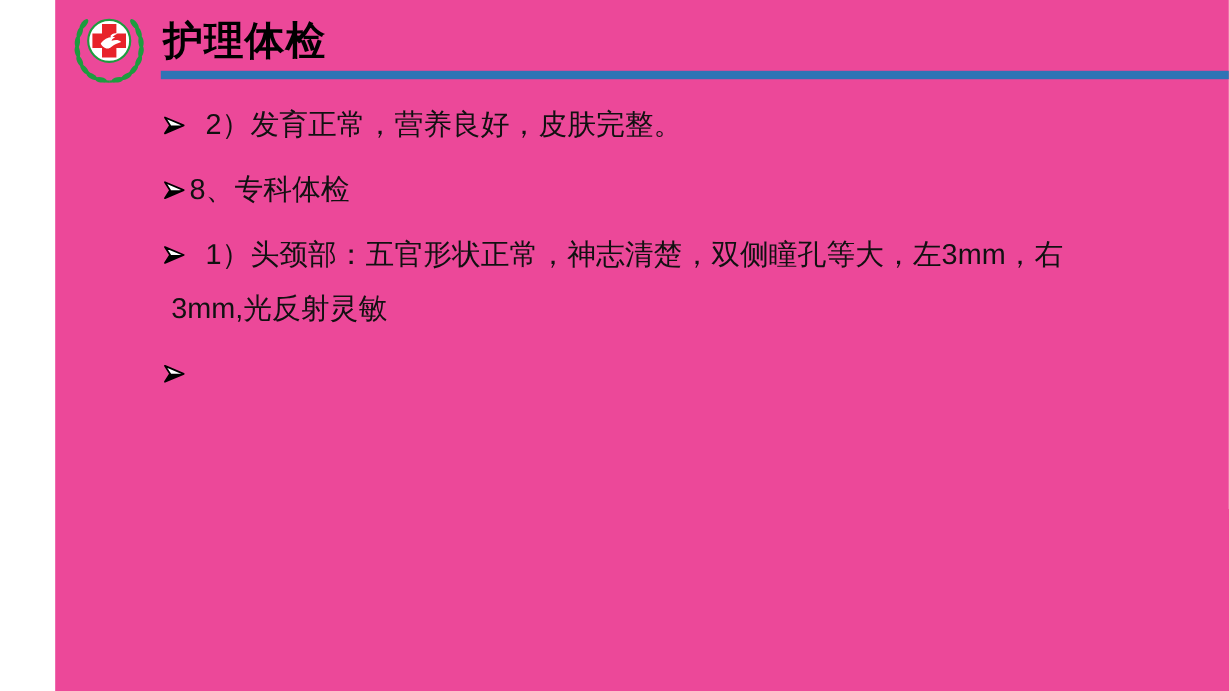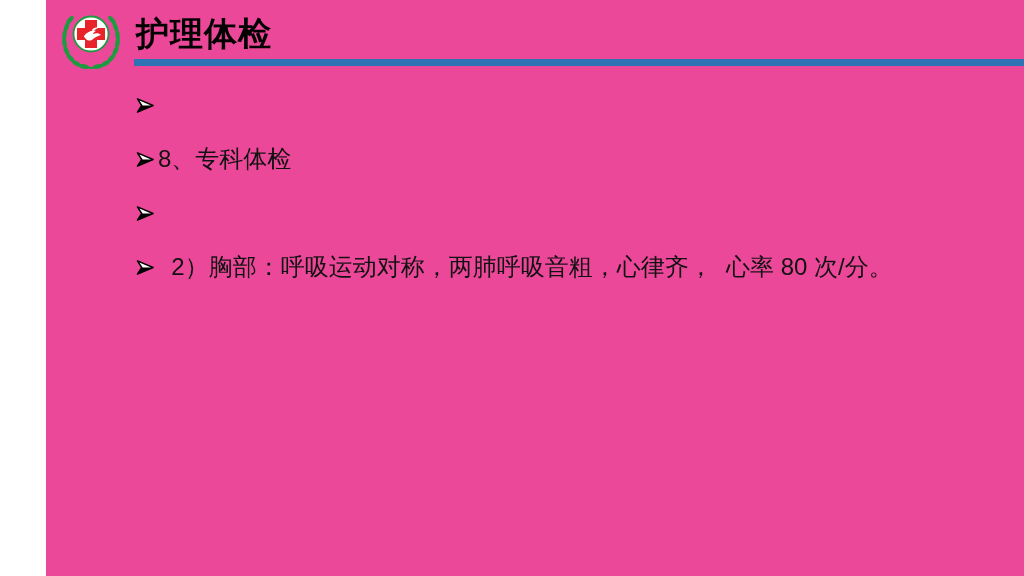--- a/index.html
+++ b/index.html
@@ -118,44 +118,45 @@
   <div class="content">
 
 
 
     <p class="item">
       <span class="bullet">
         <svg viewBox="0 0 20 18" width="19" height="17">
           <polygon points="1.5,2 18,9 1.5,16 6,9" fill="#ffffff" stroke="#000000" stroke-width="1.6" stroke-linejoin="round"></polygon>
           <polygon points="6,9 18,9 1.5,16" fill="#000000"></polygon>
         </svg>
-      </span>
+      </span><span class="txt">  2）发育正常，营养良好，皮肤完整。</span>
     </p>
 
     <p class="item">
       <span class="bullet">
         <svg viewBox="0 0 20 18" width="19" height="17">
           <polygon points="1.5,2 18,9 1.5,16 6,9" fill="#ffffff" stroke="#000000" stroke-width="1.6" stroke-linejoin="round"></polygon>
           <polygon points="6,9 18,9 1.5,16" fill="#000000"></polygon>
         </svg>
       </span><span class="txt">8、专科体检</span>
     </p>
 
     <p class="item">
       <span class="bullet">
         <svg viewBox="0 0 20 18" width="19" height="17">
           <polygon points="1.5,2 18,9 1.5,16 6,9" fill="#ffffff" stroke="#000000" stroke-width="1.6" stroke-linejoin="round"></polygon>
           <polygon points="6,9 18,9 1.5,16" fill="#000000"></polygon>
         </svg>
-      </span>
+      </span><span class="txt">  1）头颈部：五官形状正常，神志清楚，双侧瞳孔等大，左3mm，右
+ 3mm,光反射灵敏</span>
     </p>
 
     <p class="item">
       <span class="bullet">
         <svg viewBox="0 0 20 18" width="19" height="17">
           <polygon points="1.5,2 18,9 1.5,16 6,9" fill="#ffffff" stroke="#000000" stroke-width="1.6" stroke-linejoin="round"></polygon>
           <polygon points="6,9 18,9 1.5,16" fill="#000000"></polygon>
         </svg>
-      </span><span class="txt">  2）胸部：呼吸运动对称，两肺呼吸音粗，心律齐，  心率 80 次/分。</span>
+      </span>
     </p>
 
   </div>
 </div>
 
 </body></html>

